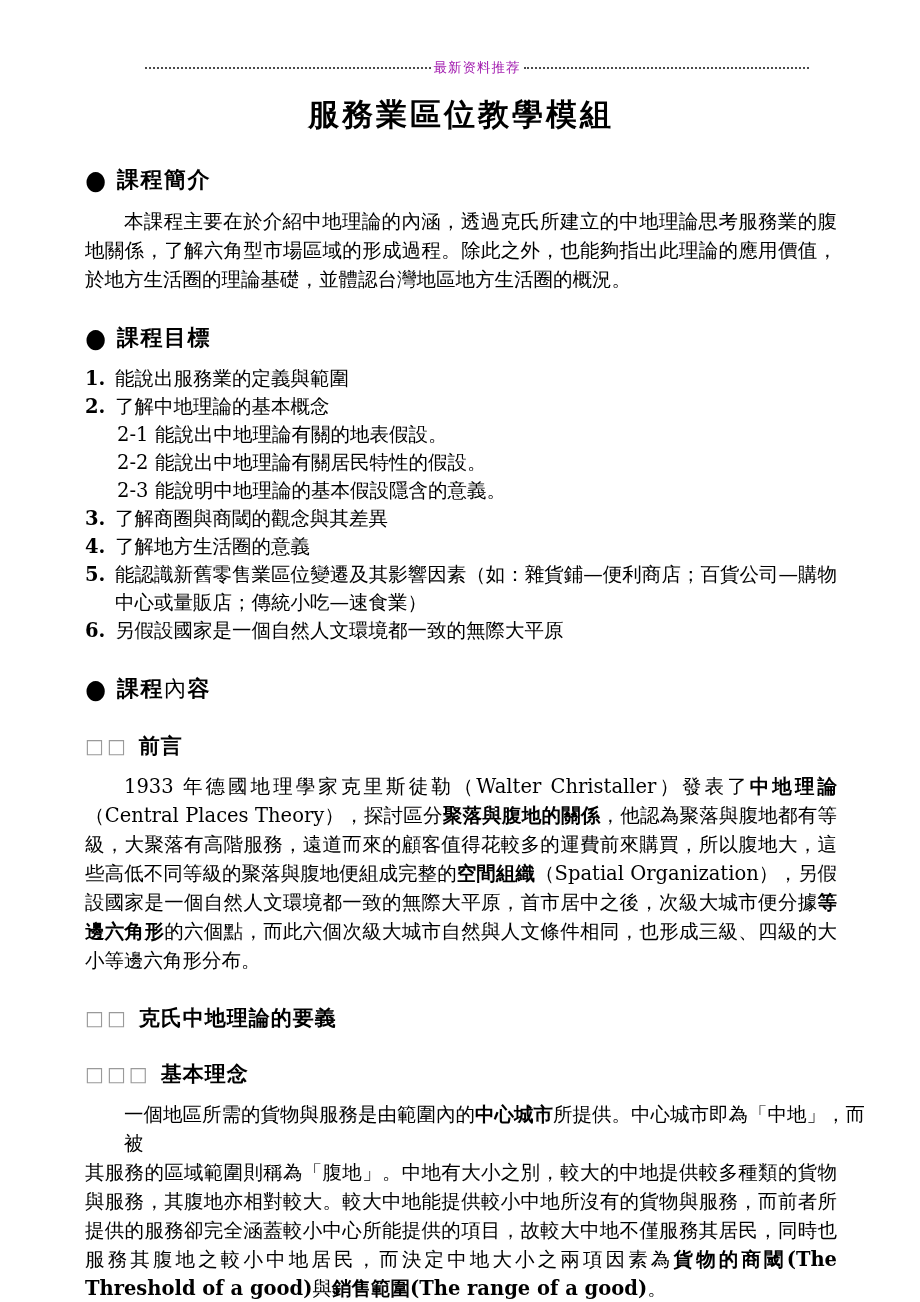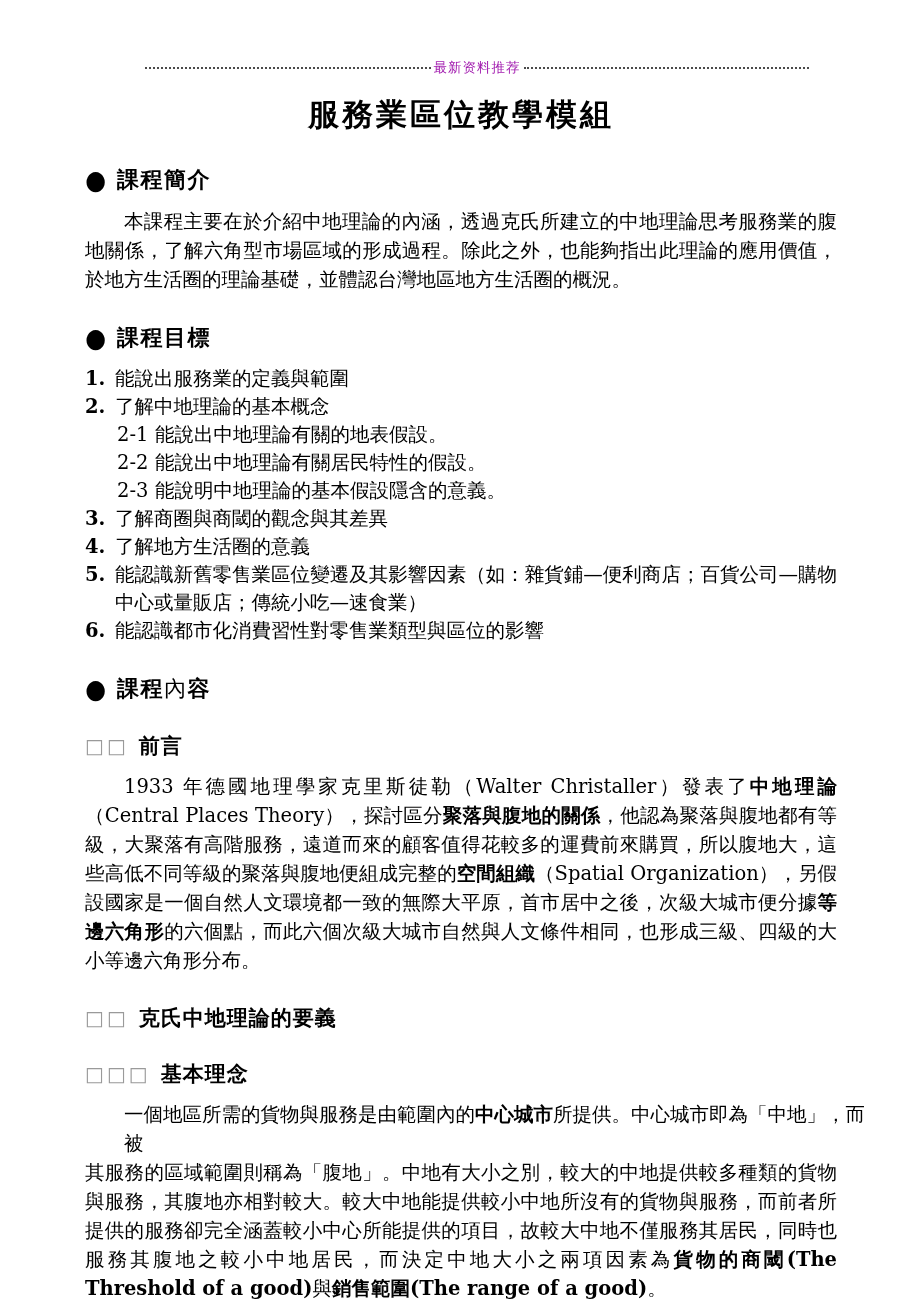--- a/index.html
+++ b/index.html
@@ -99,21 +99,21 @@
     <div class="oli">
       <span class="onum">4.</span>
       <span class="otext">了解地方生活圈的意義</span>
     </div>
     <div class="oli">
       <span class="onum">5.</span>
       <span class="otext">能認識新舊零售業區位變遷及其影響因素（如：雜貨鋪—便利商店；百貨公司—購物中心或量販店；傳統小吃—速食業）</span>
     </div>
     <div class="oli">
       <span class="onum">6.</span>
-      <span class="otext">能認識都市化消費習性對零售業類型與區位的影響</span>
+      <span class="otext">另假設國家是一個自然人文環境都一致的無際大平原</span>
     </div>
   </div>
 
   <div class="h1row">
     <span class="bullet">●</span>
     <span class="h1text"><b>課程</b><span>內</span><b>容</b></span>
   </div>
 
   <div class="h2row">
     <span class="boxes">□□</span>

